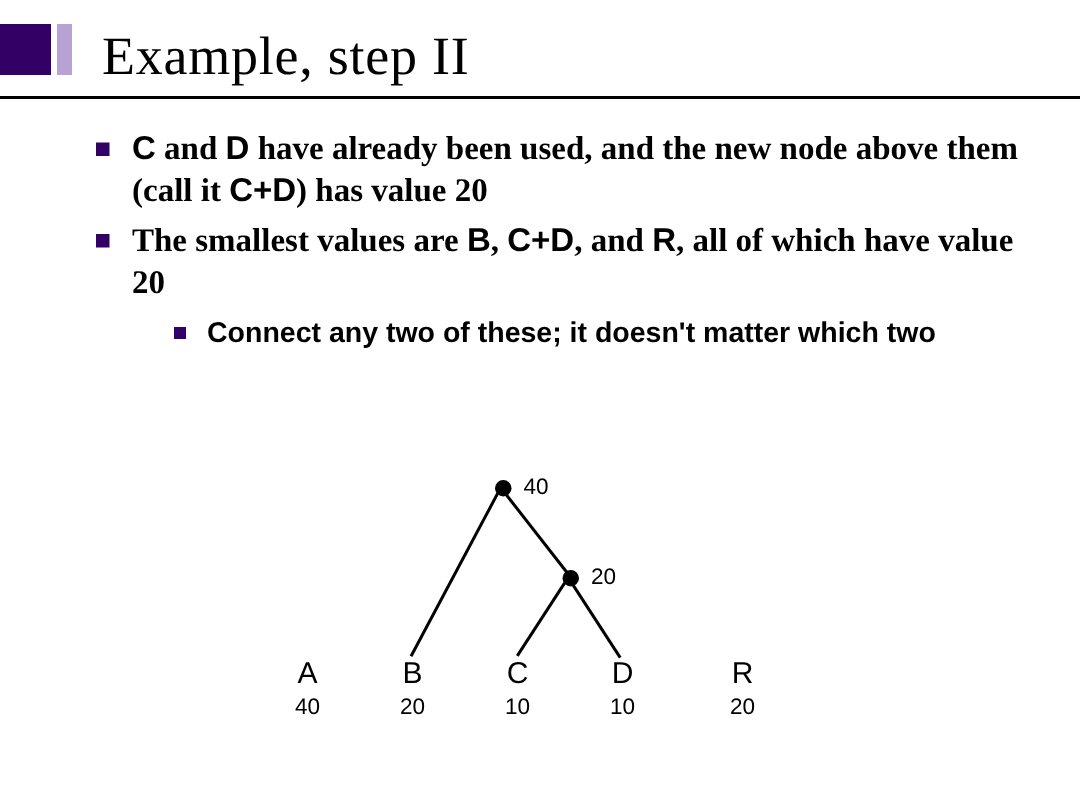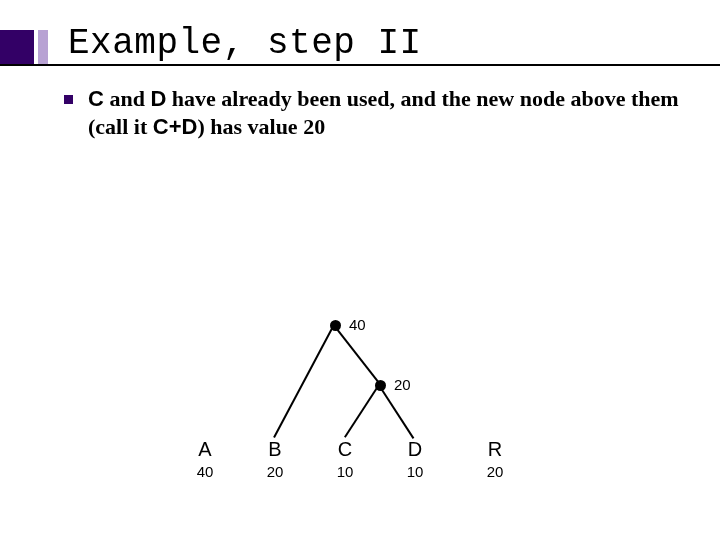--- a/index.html
+++ b/index.html
@@ -17,22 +17,21 @@
     width: 720px;
     height: 540px;
     box-sizing: border-box;
   }
   .title-wrap {
     position: absolute;
     left: 0;
     top: 16px;
     height: 48px;
     display: flex;
-    align-items: flex-end;
-    font-family: Liberation Mono, monospace;
+    align-items: flex-start;
   }
   .accent-bar {
     width: 34px;
     height: 34px;
     background: #330066;
     margin-right: 4px;
   }
   .accent-bar-light {
     width: 10px;
     height: 34px;
@@ -154,20 +153,26 @@
     <div class="accent-bar-light"></div>
     <div class="title">Example, step II</div>
   </div>
   <div class="underline"></div>
 
   <div class="body">
     <ul class="top">
       <li>
         <span class="code">C</span><span> and </span><span class="code">D</span><span> have already been used, and the new node above them (call it </span><span class="code">C+D</span><span>) has value 20</span>
       </li>
+      <li>
+        <span>The smallest values are </span><span class="code">B</span><span>, </span><span class="code">C+D</span><span>, and </span><span class="code">R</span><span>, all of which have value 20</span>
+        <ul class="sub">
+          <li>Connect any two of these; it doesn't matter which two</li>
+        </ul>
+      </li>
     </ul>
   </div>
 
   <div class="diagram">
 
     <div class="leaf" style="left:0px; top:128px;">
       <div class="leaf-label">A</div>
       <div class="leaf-value">40</div>
     </div>
     <div class="leaf" style="left:70px; top:128px;">

